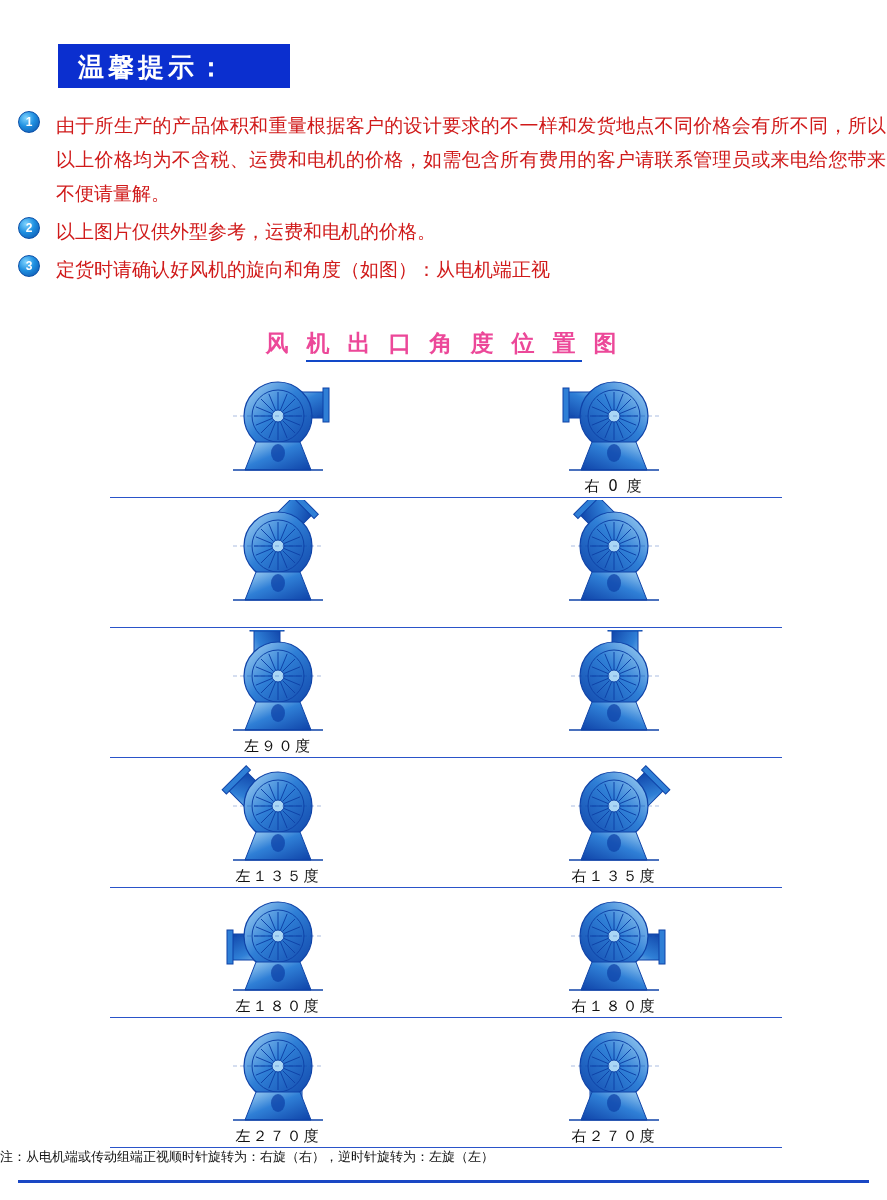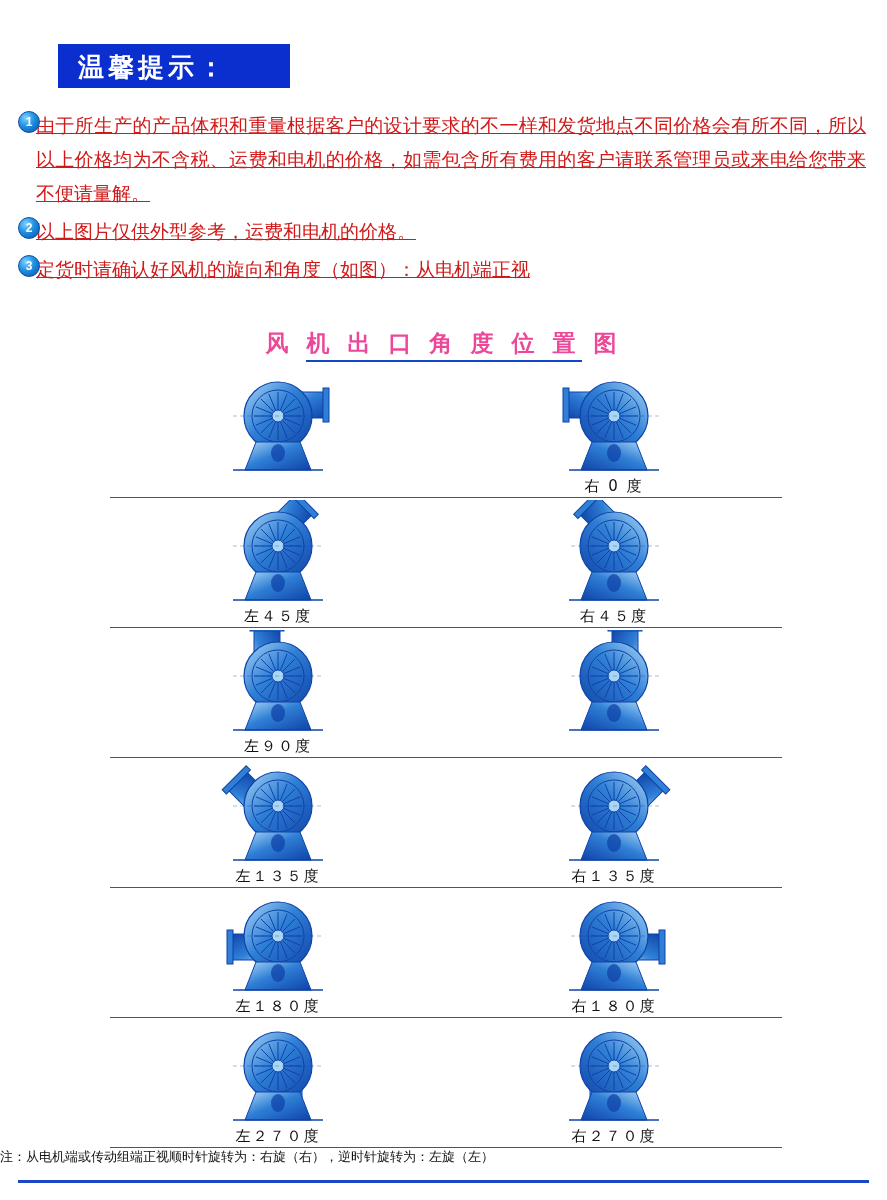--- a/index.html
+++ b/index.html
@@ -25,24 +25,23 @@
   
   .notes{position:absolute;left:18px;top:108px;width:860px;}
   .note{position:relative;margin-bottom:4px;}
   .note-badge{
     position:absolute;left:0;top:3px;width:20px;height:20px;border-radius:50%;
     background:radial-gradient(circle at 35% 30%,#7fd4ff 0%,#1f8fe0 45%,#0b4fa8 100%);
     color:#ffffff;font-size:12px;font-weight:bold;line-height:20px;text-align:center;
     border:1px solid #0b4fa8;
   }
   .note-text{
-    margin-left:18px;color:#d01a1a;font-size:19px;line-height:34px;
+    margin-left:38px;color:#d01a1a;font-size:19px;line-height:34px;
     font-family:"DejaVu Sans","Liberation Sans",sans-serif;
     text-align:justify;
-    text-decoration:underline;
   }
   .note.n1 .note-text{width:830px;}
 
   
   .diagram-title{
     position:absolute;left:0;right:0;top:328px;text-align:center;
     font-size:23px;font-weight:bold;color:#ec4899;letter-spacing:5px;
     font-family:"DejaVu Sans","Liberation Sans",sans-serif;
   }
   .title-underline{
@@ -248,21 +247,20 @@
     </g>
     <circle cx="75" cy="46" r="6" fill="#a9d6f5" stroke="#0f43a8"></circle>
 
     <path d="M53 72 L97 72 L108 100 L42 100 Z" fill="url(#g45left)" stroke="#0f43a8" stroke-width="1"></path>
     <ellipse cx="75" cy="83" rx="7" ry="9" fill="#0f43a8" opacity="0.75"></ellipse>
     <line x1="30" y1="100" x2="120" y2="100" stroke="#0f43a8" stroke-width="1.5"></line>
 
     <line x1="30" y1="46" x2="120" y2="46" stroke="#0f43a8" stroke-width="0.5" stroke-dasharray="4 3" opacity="0.7"></line>
   </g>
 </svg></div>
-          <div class="caption">左４５度</div>
         </div>
         <div class="cell right">
           <div class="fig">
 <svg viewBox="0 0 150 108" width="150" height="108" xmlns="http://www.w3.org/2000/svg">
   <defs>
     <linearGradient id="g45right" x1="0" y1="0" x2="1" y2="1">
       <stop offset="0%" stop-color="#a9d6f5"></stop>
       <stop offset="45%" stop-color="#2f7fd6"></stop>
       <stop offset="100%" stop-color="#0f43a8"></stop>
     </linearGradient>
@@ -297,21 +295,20 @@
     </g>
     <circle cx="75" cy="46" r="6" fill="#a9d6f5" stroke="#0f43a8"></circle>
 
     <path d="M53 72 L97 72 L108 100 L42 100 Z" fill="url(#g45right)" stroke="#0f43a8" stroke-width="1"></path>
     <ellipse cx="75" cy="83" rx="7" ry="9" fill="#0f43a8" opacity="0.75"></ellipse>
     <line x1="30" y1="100" x2="120" y2="100" stroke="#0f43a8" stroke-width="1.5"></line>
 
     <line x1="30" y1="46" x2="120" y2="46" stroke="#0f43a8" stroke-width="0.5" stroke-dasharray="4 3" opacity="0.7"></line>
   </g>
 </svg></div>
-          <div class="caption">右４５度</div>
         </div>
         <div class="divider"></div>
       </div>
       <div class="row">
         <div class="cell left">
           <div class="fig">
 <svg viewBox="0 0 150 108" width="150" height="108" xmlns="http://www.w3.org/2000/svg">
   <defs>
     <linearGradient id="g90left" x1="0" y1="0" x2="1" y2="1">
       <stop offset="0%" stop-color="#a9d6f5"></stop>

